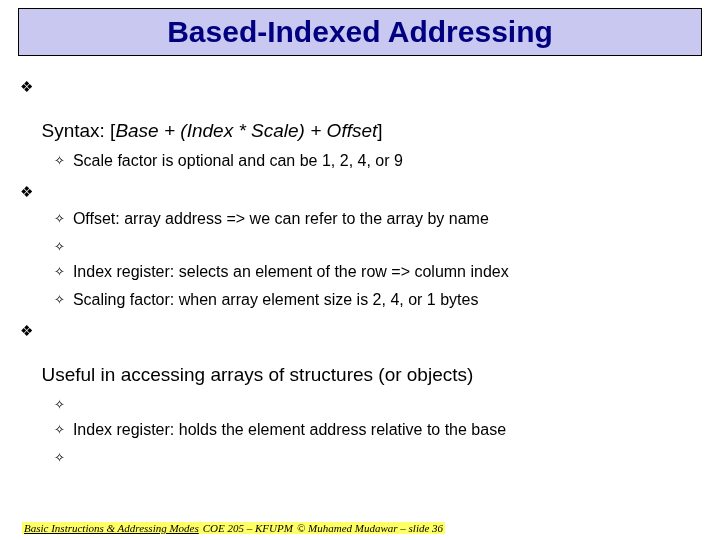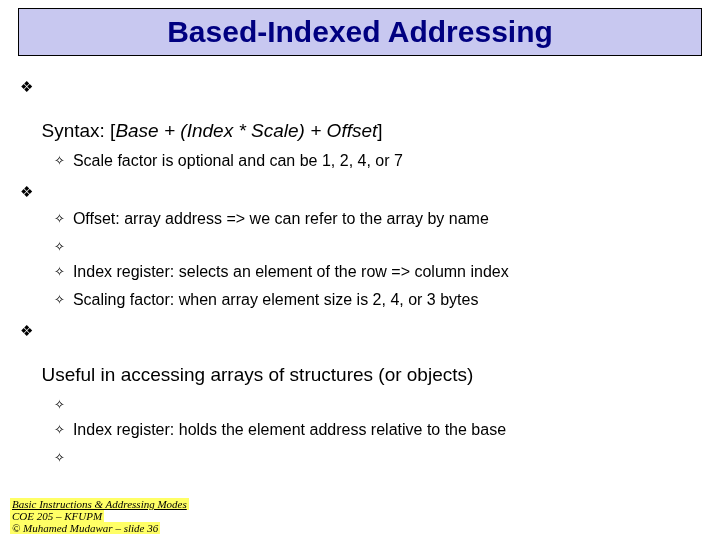--- a/index.html
+++ b/index.html
@@ -54,31 +54,30 @@
   .l2 .bullet {
     font-size: 13px;
     margin-right: 8px;
     margin-top: 2px;
     flex-shrink: 0;
   }
   .l2 .text { line-height: 1.25; }
   .footer {
     position: absolute;
     bottom: 6px;
-    left: 0;
+    left: 12px;
     right: 0;
     padding: 0 10px;
     display: flex;
-    justify-content: flex-end;
+    justify-content: flex-start;
     align-items: baseline;
     font-family: Georgia, "Times New Roman", serif;
     font-style: italic;
     font-size: 11px;
     color: #000;
-    flex-direction: column;
   }
   .footer .left { text-decoration: underline; background: #ffff66; padding: 0 2px; }
   .footer .center { background: #ffff66; padding: 0 2px; }
   .footer .right { background: #ffff66; padding: 0 2px; }
 </style>
 </head>
 <body>
 
 <div class="title-bar">
   <h1>Based-Indexed Addressing</h1>
@@ -87,40 +86,40 @@
 <div class="content">
 
   <div class="l1">
     <span class="bullet">❖</span>
     <span class="text">
       <span>Syntax: [</span><em>Base + (Index * Scale) + Offset</em><span>]</span>
     </span>
   </div>
   <div class="l2">
     <span class="bullet">✧</span>
-    <span class="text">Scale factor is optional and can be 1, 2, 4, or 7</span>
+    <span class="text">Scale factor is optional and can be 1, 2, 4, or 9</span>
   </div>
 
   <div class="l1">
     <span class="bullet">❖</span>
   </div>
   <div class="l2">
     <span class="bullet">✧</span>
     <span class="text">Offset: array address =&gt; we can refer to the array by name</span>
   </div>
   <div class="l2">
     <span class="bullet">✧</span>
   </div>
   <div class="l2">
     <span class="bullet">✧</span>
     <span class="text">Index register: selects an element of the row =&gt; column index</span>
   </div>
   <div class="l2">
     <span class="bullet">✧</span>
-    <span class="text">Scaling factor: when array element size is 2, 4, or 3 bytes</span>
+    <span class="text">Scaling factor: when array element size is 2, 4, or 1 bytes</span>
   </div>
 
   <div class="l1">
     <span class="bullet">❖</span>
     <span class="text">Useful in accessing arrays of structures (or objects)</span>
   </div>
   <div class="l2">
     <span class="bullet">✧</span>
   </div>
   <div class="l2">

